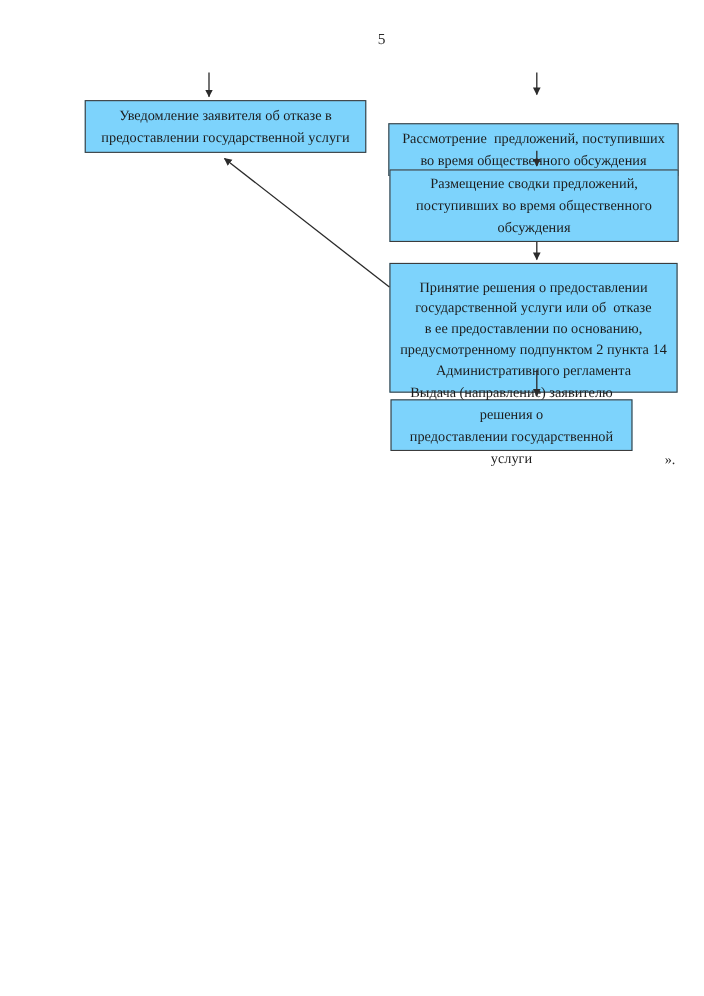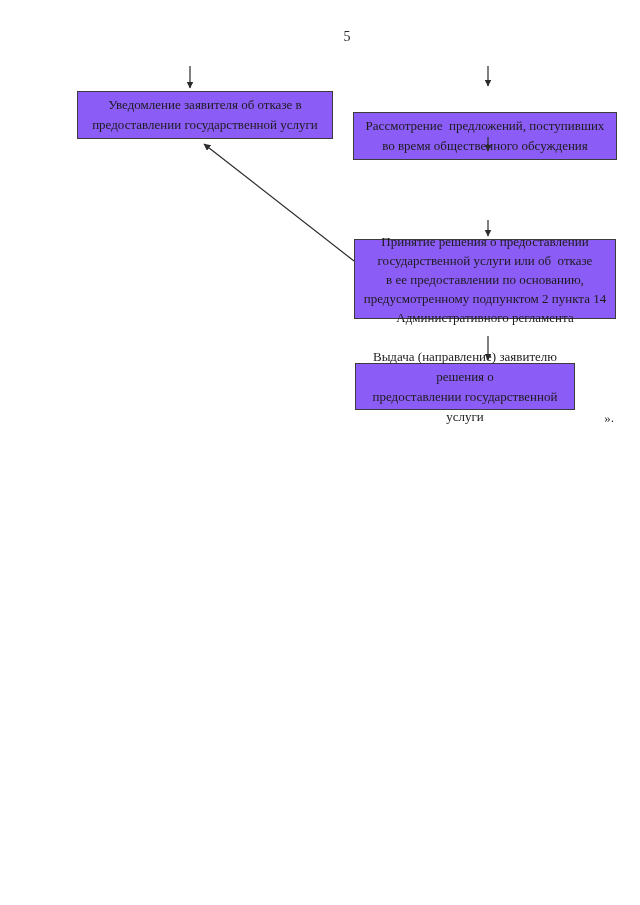--- a/index.html
+++ b/index.html
@@ -22,37 +22,37 @@
     top: 29px;
     width: 28px;
     text-align: center;
     font-size: 14px;
     color: #2a2a2a;
   }
   .fc-box {
     position: absolute;
     box-sizing: border-box;
     border: 1px solid #3c3c3c;
-    background: #8b5cf6;
+    background: #7dd3fc;
     display: flex;
     align-items: center;
     justify-content: center;
     text-align: center;
     padding: 2px 6px;
   }
   .fc-box .fc-label {
     white-space: pre-wrap;
     font-size: 13px;
     line-height: 20px;
     color: #1c1c1c;
   }
   .box-left  { left: 77px;  top: 91px;  width: 256px; height: 48px; }
   .box-r1    { left: 353px; top: 89px;  width: 264px; height: 48px; margin-top: 23px; }
   .box-r2    { left: 354px; top: 154px; width: 263px; height: 66px; }
-  .box-r3    { left: 354px; top: 239px; width: 262px; height: 80px; }
+  .box-r3    { left: 354px; top: 239px; width: 262px; height: 118px; }
   .box-r3 .fc-label { line-height: 19px; }
   .box-r4    { left: 355px; top: 363px; width: 220px; height: 47px; }
   .closing-mark {
     position: absolute;
     left: 586px;
     top: 410px;
     width: 28px;
     text-align: right;
     font-size: 13px;
     color: #2a2a2a;
@@ -74,20 +74,25 @@
   <div class="fc-box box-left">
     <span class="fc-label">Уведомление заявителя об отказе в
 предоставлении государственной услуги</span>
   </div>
 
   <div class="fc-box box-r1">
     <span class="fc-label">Рассмотрение  предложений, поступивших
 во время общественного обсуждения</span>
   </div>
 
+  <div class="fc-box box-r2">
+    <span class="fc-label">Размещение сводки предложений,
+поступивших во время общественного
+обсуждения</span>
+  </div>
 
   <div class="fc-box box-r3">
     <span class="fc-label">Принятие решения о предоставлении
 государственной услуги или об  отказе
 в ее предоставлении по основанию,
 предусмотренному подпунктом 2 пункта 14
 Административного регламента</span>
   </div>
 
   <div class="fc-box box-r4">

